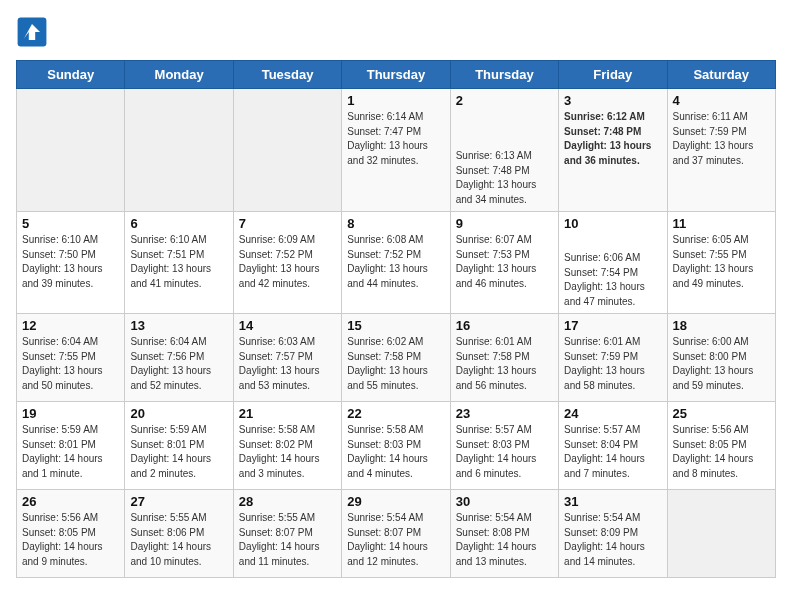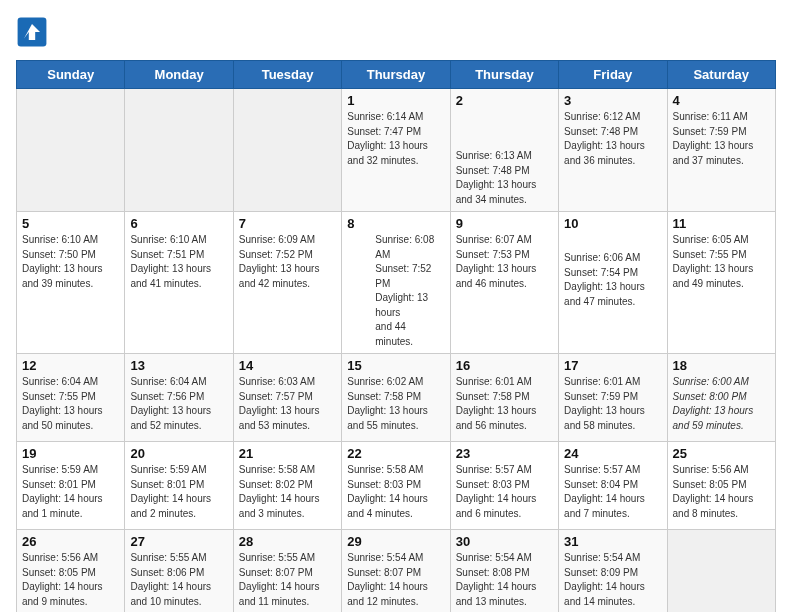--- a/index.html
+++ b/index.html
@@ -134,21 +134,21 @@
         </td>
         <td>
           <div class="day-number">2</div>
           <div class="day-info" style="white-space: pre-line; margin-top: 41px;">Sunrise: 6:13 AM
 Sunset: 7:48 PM
 Daylight: 13 hours
 and 34 minutes.</div>
         </td>
         <td>
           <div class="day-number">3</div>
-          <div class="day-info" style="white-space: pre-line;">Sunrise: 6:12 AM
+          <div class="day-info" style="white-space: pre-line; font-weight: bold;">Sunrise: 6:12 AM
 Sunset: 7:48 PM
 Daylight: 13 hours
 and 36 minutes.</div>
         </td>
         <td>
           <div class="day-number">4</div>
           <div class="day-info" style="white-space: pre-line;">Sunrise: 6:11 AM
 Sunset: 7:59 PM
 Daylight: 13 hours
 and 37 minutes.</div>
@@ -171,21 +171,21 @@
         </td>
         <td>
           <div class="day-number">7</div>
           <div class="day-info" style="white-space: pre-line;">Sunrise: 6:09 AM
 Sunset: 7:52 PM
 Daylight: 13 hours
 and 42 minutes.</div>
         </td>
         <td>
           <div class="day-number">8</div>
-          <div class="day-info" style="white-space: pre-line; margin-left: 28px;">Sunrise: 6:08 AM
+          <div class="day-info" style="white-space: pre-line;">Sunrise: 6:08 AM
 Sunset: 7:52 PM
 Daylight: 13 hours
 and 44 minutes.</div>
         </td>
         <td>
           <div class="day-number">9</div>
           <div class="day-info" style="white-space: pre-line;">Sunrise: 6:07 AM
 Sunset: 7:53 PM
 Daylight: 13 hours
 and 46 minutes.</div>
@@ -243,21 +243,21 @@
         </td>
         <td>
           <div class="day-number">17</div>
           <div class="day-info" style="white-space: pre-line;">Sunrise: 6:01 AM
 Sunset: 7:59 PM
 Daylight: 13 hours
 and 58 minutes.</div>
         </td>
         <td>
           <div class="day-number">18</div>
-          <div class="day-info" style="white-space: pre-line; font-style: italic;">Sunrise: 6:00 AM
+          <div class="day-info" style="white-space: pre-line;">Sunrise: 6:00 AM
 Sunset: 8:00 PM
 Daylight: 13 hours
 and 59 minutes.</div>
         </td>
       </tr>
       <tr>
         <td>
           <div class="day-number">19</div>
           <div class="day-info" style="white-space: pre-line;">Sunrise: 5:59 AM
 Sunset: 8:01 PM

